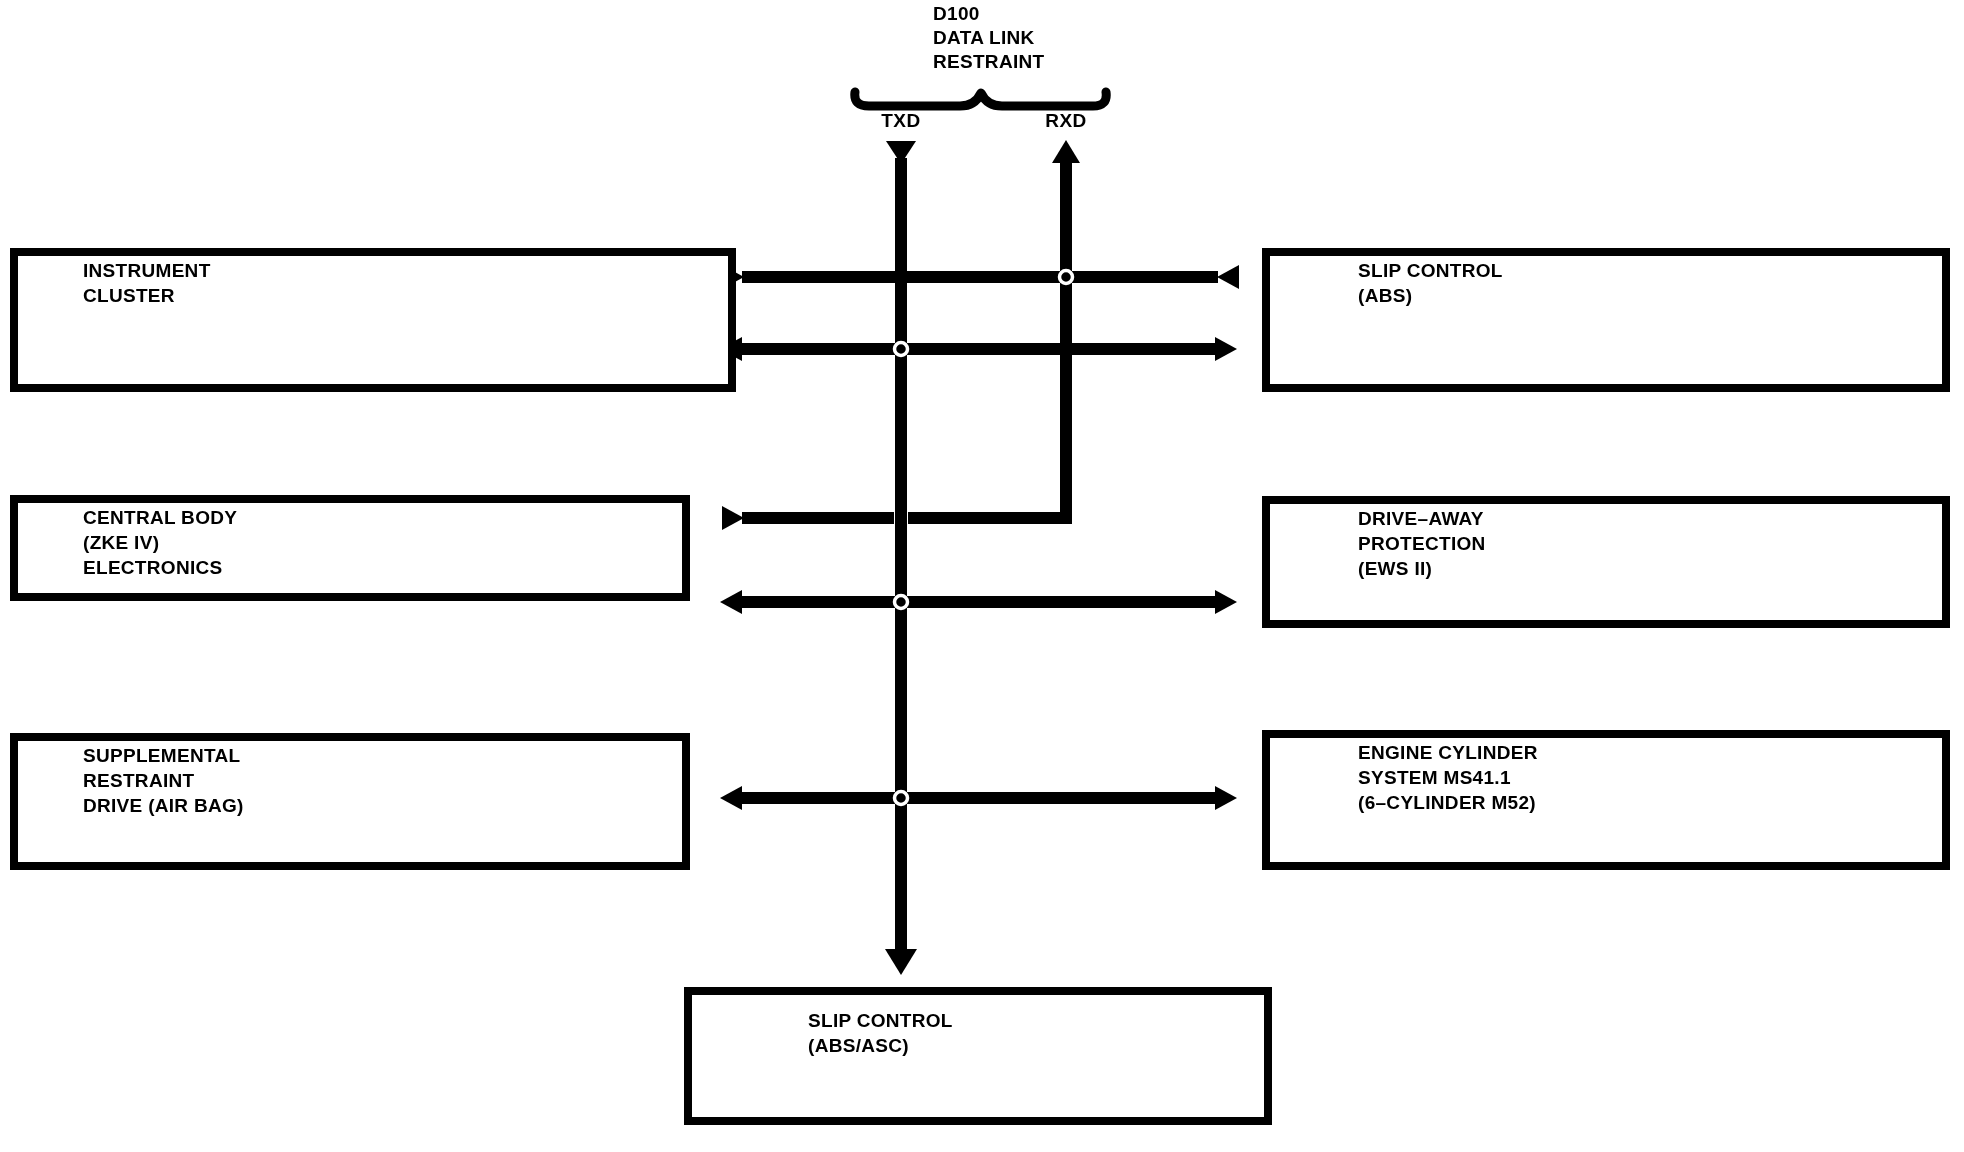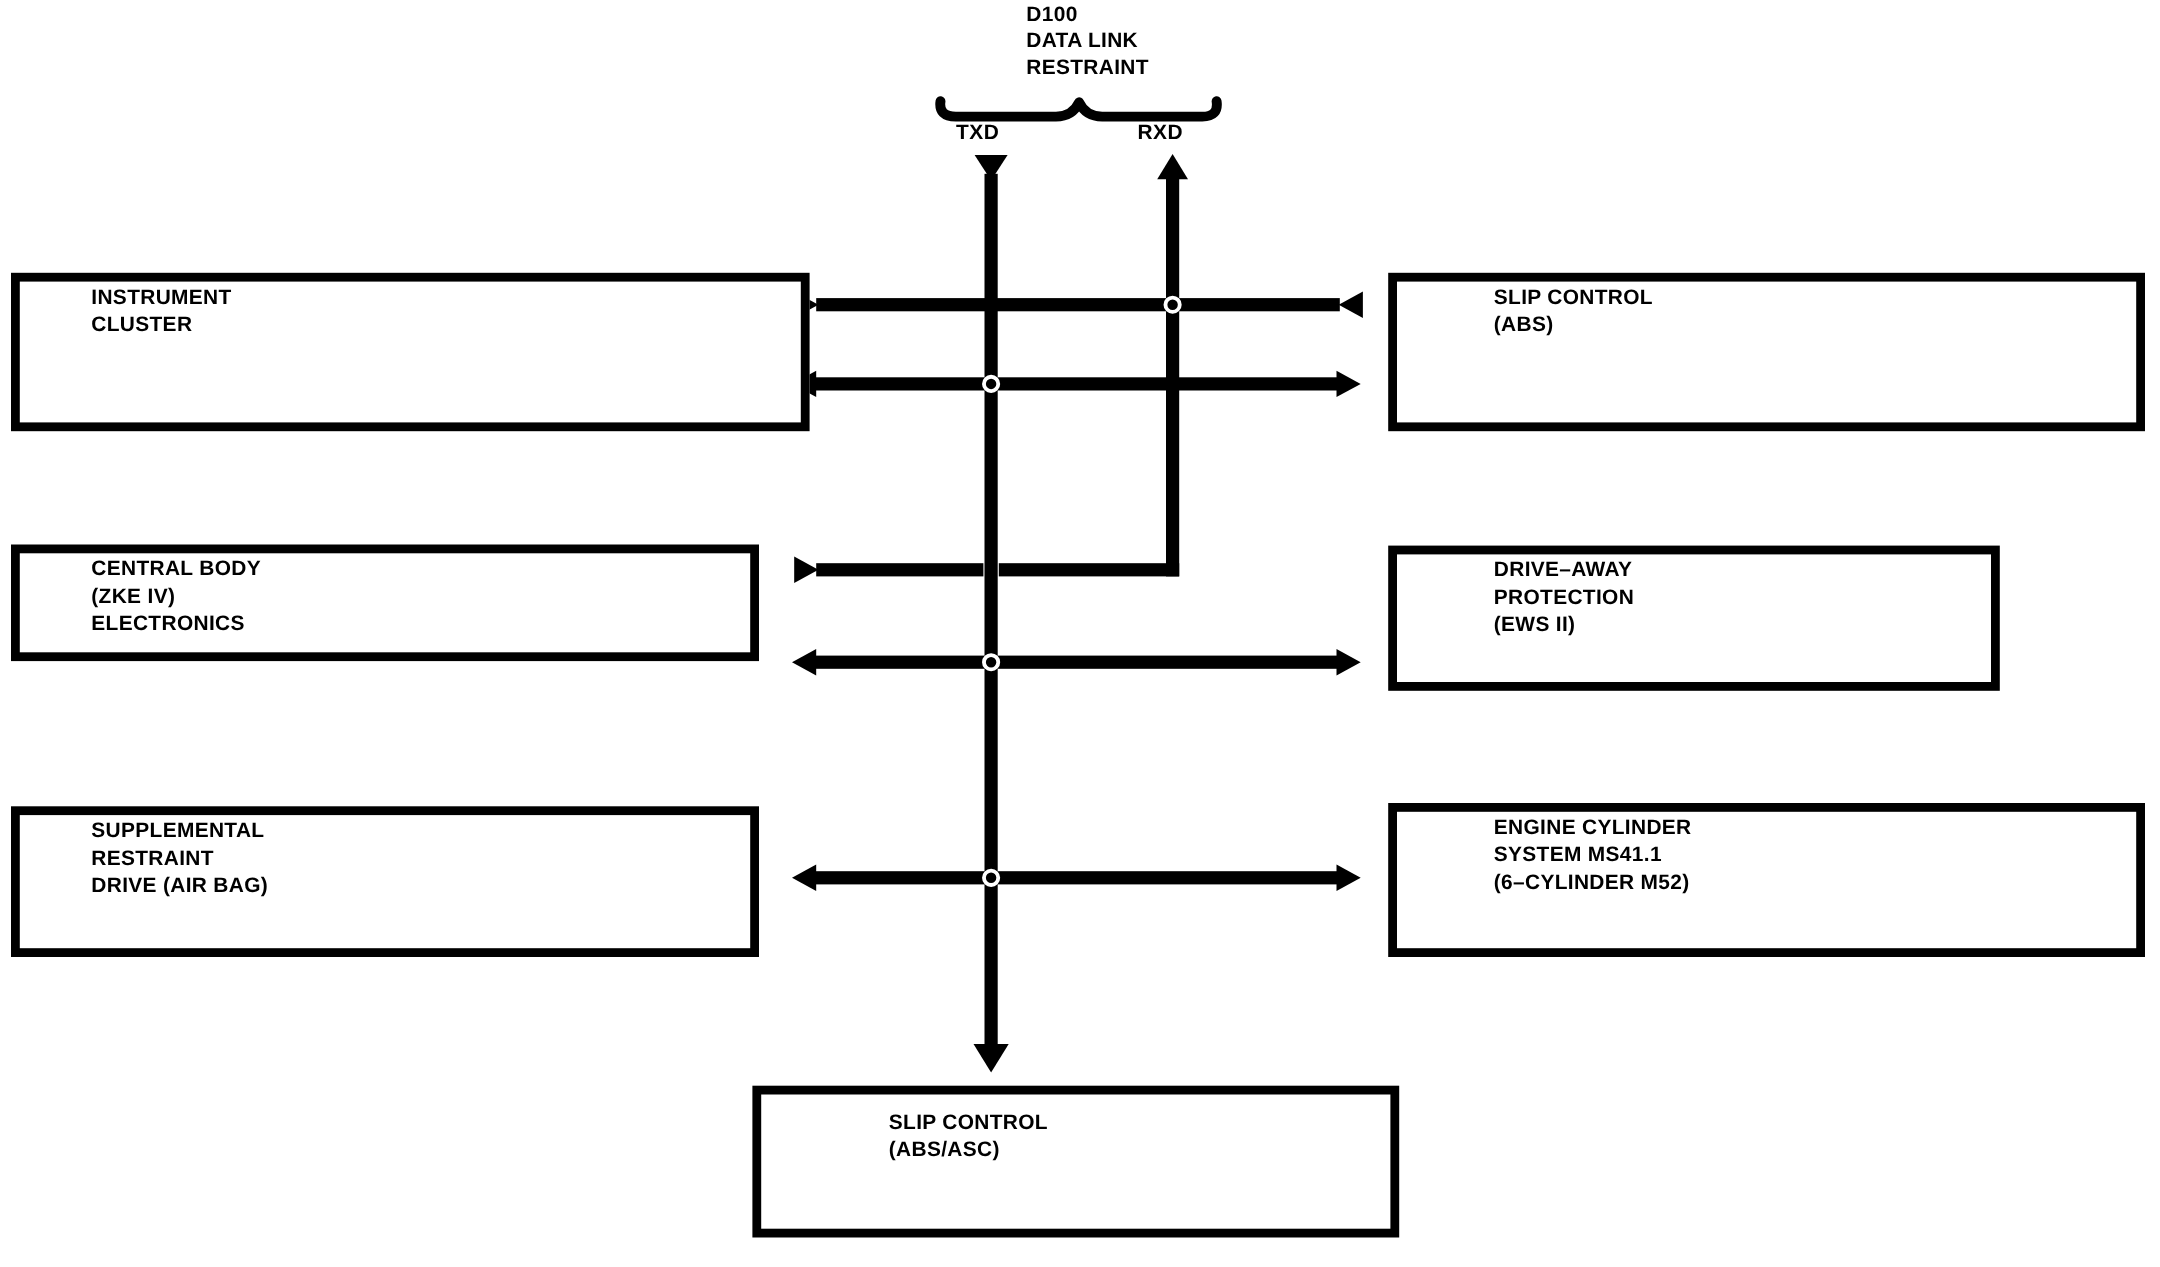--- a/index.html
+++ b/index.html
@@ -36,21 +36,21 @@
     font-weight: 700;
     font-size: 19px;
     line-height: 24px;
     letter-spacing: 0.3px;
   }
   .connector-label span { display: block; white-space: nowrap; }
   .signal-label {
     position: absolute;
     top: 110px;
     width: 64px;
-    text-align: left;
+    text-align: center;
     font-weight: 700;
     font-size: 19px;
     letter-spacing: 0.5px;
   }
   .txd-label { left: 869px; }
   .rxd-label { left: 1034px; }
 </style>
 </head>
 <body>
 
@@ -143,21 +143,21 @@
     </div>
   </div>
 
   <div class="module-box" style="left:1262px; top:248px; width:688px; height:144px; padding:2px 0 0 88px;">
     <div class="module-label">
       <span>SLIP CONTROL</span>
       <span>(ABS)</span>
     </div>
   </div>
 
-  <div class="module-box" style="left:1262px; top:496px; width:556px; height:132px; padding:2px 0 0 88px;">
+  <div class="module-box" style="left:1262px; top:496px; width:688px; height:132px; padding:2px 0 0 88px;">
     <div class="module-label">
       <span>DRIVE–AWAY</span>
       <span>PROTECTION</span>
       <span>(EWS II)</span>
     </div>
   </div>
 
   <div class="module-box" style="left:1262px; top:730px; width:688px; height:140px; padding:2px 0 0 88px;">
     <div class="module-label">
       <span>ENGINE CYLINDER</span>

